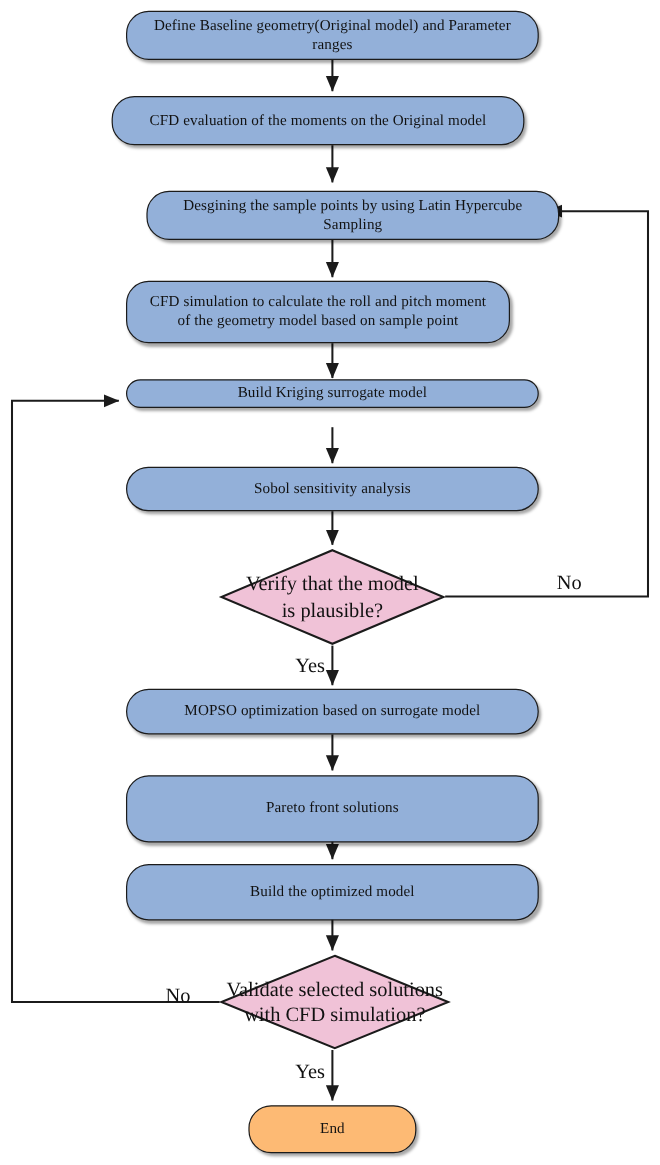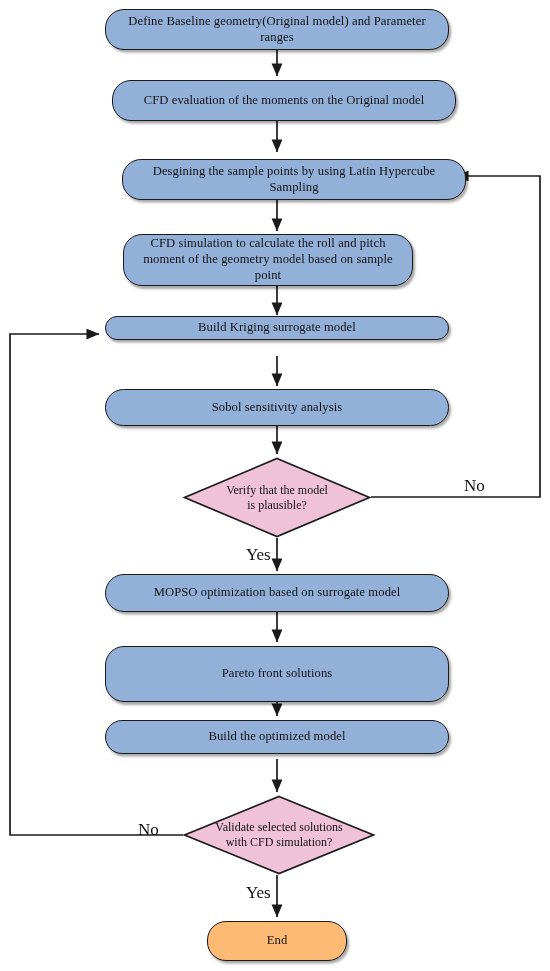--- a/index.html
+++ b/index.html
@@ -75,21 +75,21 @@
   .decision-label {
     position: absolute;
     left: 0;
     top: 0;
     width: 100%;
     height: 100%;
     display: flex;
     align-items: center;
     justify-content: center;
     text-align: center;
-    font-size: 12px;
+    font-size: 17px;
     line-height: 1.25;
     color: #111111;
     pointer-events: none;
   }
   .edge-label {
     position: absolute;
     font-size: 17px;
     color: #111111;
     white-space: nowrap;
   }
@@ -133,29 +133,29 @@
 
     <path class="line" d="M183,835 L10,835 L10,334 L99,334" marker-end="url(#arrow)"></path>
   </svg>
 
   <div class="node-layer">
 
     <div class="node process" style="left:105px; top:9px; width:344px; height:41px;">
       <span>Define Baseline geometry(Original model) and Parameter ranges</span>
     </div>
 
-    <div class="node process" style="left:112px; top:80px; width:344px; height:41px;">
+    <div class="node process" style="left:93px; top:80px; width:344px; height:41px;">
       <span>CFD evaluation of the moments on the Original model</span>
     </div>
 
     <div class="node process" style="left:122px; top:159px; width:344px; height:41px;">
       <span>Desgining the sample points by using Latin Hypercube Sampling</span>
     </div>
 
-    <div class="node process" style="left:123px; top:234px; width:290px; height:52px;">
+    <div class="node process" style="left:105px; top:234px; width:320px; height:52px;">
       <span>CFD simulation to calculate the roll and pitch moment of the geometry model based on sample point</span>
     </div>
 
     <div class="node process" style="left:105px; top:316px; width:344px; height:24px;">
       <span>Build Kriging surrogate model</span>
     </div>
 
     <div class="node process" style="left:105px; top:389px; width:344px; height:37px;">
       <span>Sobol sensitivity analysis</span>
     </div>
@@ -173,21 +173,21 @@
     </div>
 
     <div class="node process" style="left:105px; top:574px; width:344px; height:38px;">
       <span>MOPSO optimization based on surrogate model</span>
     </div>
 
     <div class="node process" style="left:105px; top:646px; width:344px; height:56px;">
       <span>Pareto front solutions</span>
     </div>
 
-    <div class="node process" style="left:105px; top:720px; width:344px; height:34px;align-items:center;">
+    <div class="node process" style="left:105px; top:720px; width:344px; height:47px;align-items:center;">
       <span>Build the optimized model</span>
     </div>
 
     <div class="decision-wrap" style="left:183px; top:795px; width:192px; height:80px;">
       <svg width="192" height="80" viewBox="0 0 192 80">
         <polygon points="96,1.5 190.5,40 96,78.5 1.5,40" fill="#f0c2d7" stroke="#1b1b1b" stroke-width="1.7"></polygon>
       </svg>
       <div class="decision-label">
         <span>
           <span>Validate selected solutions</span><br>

